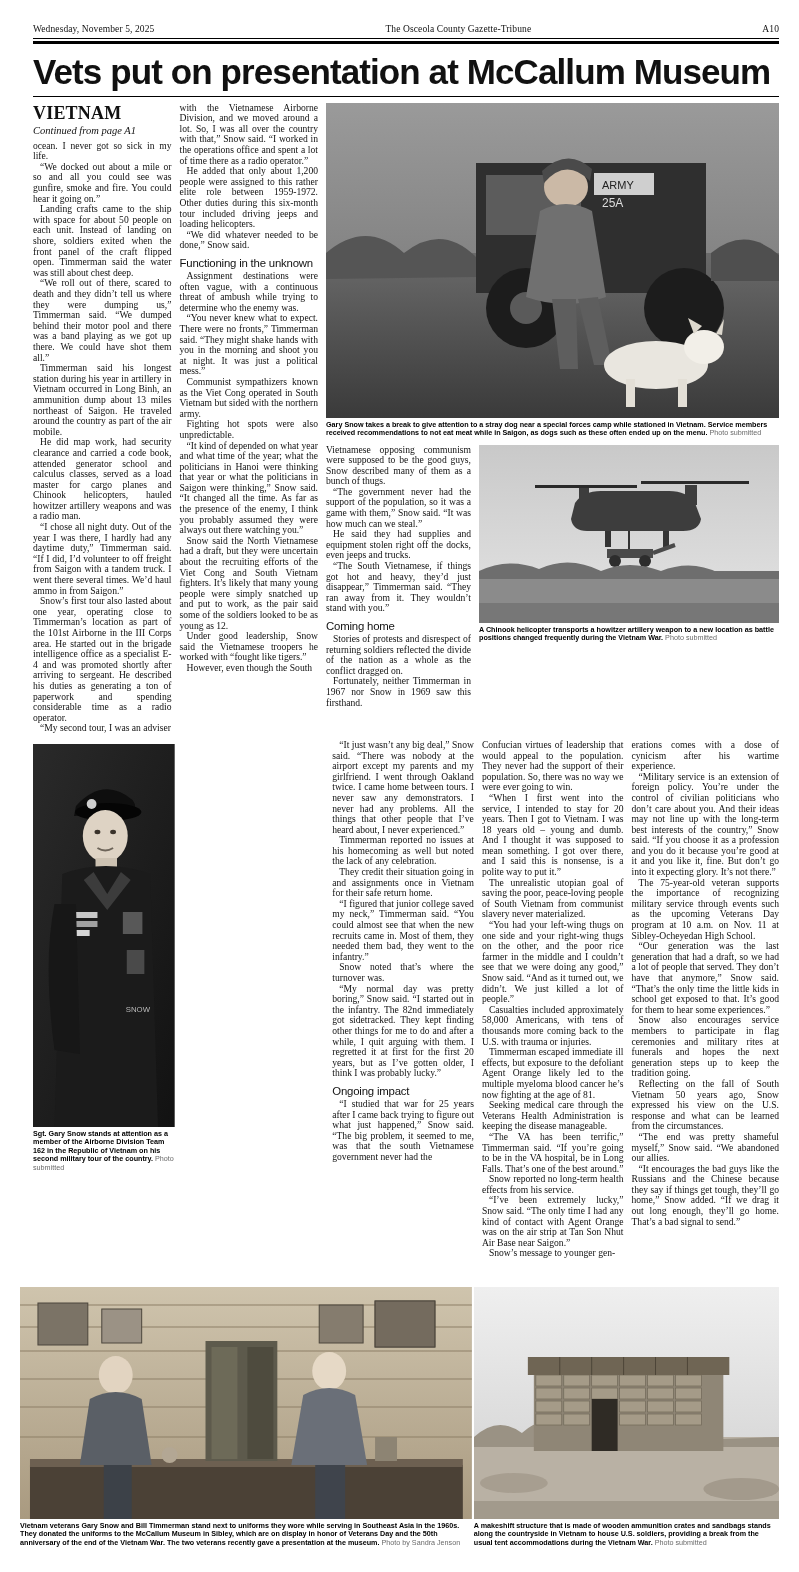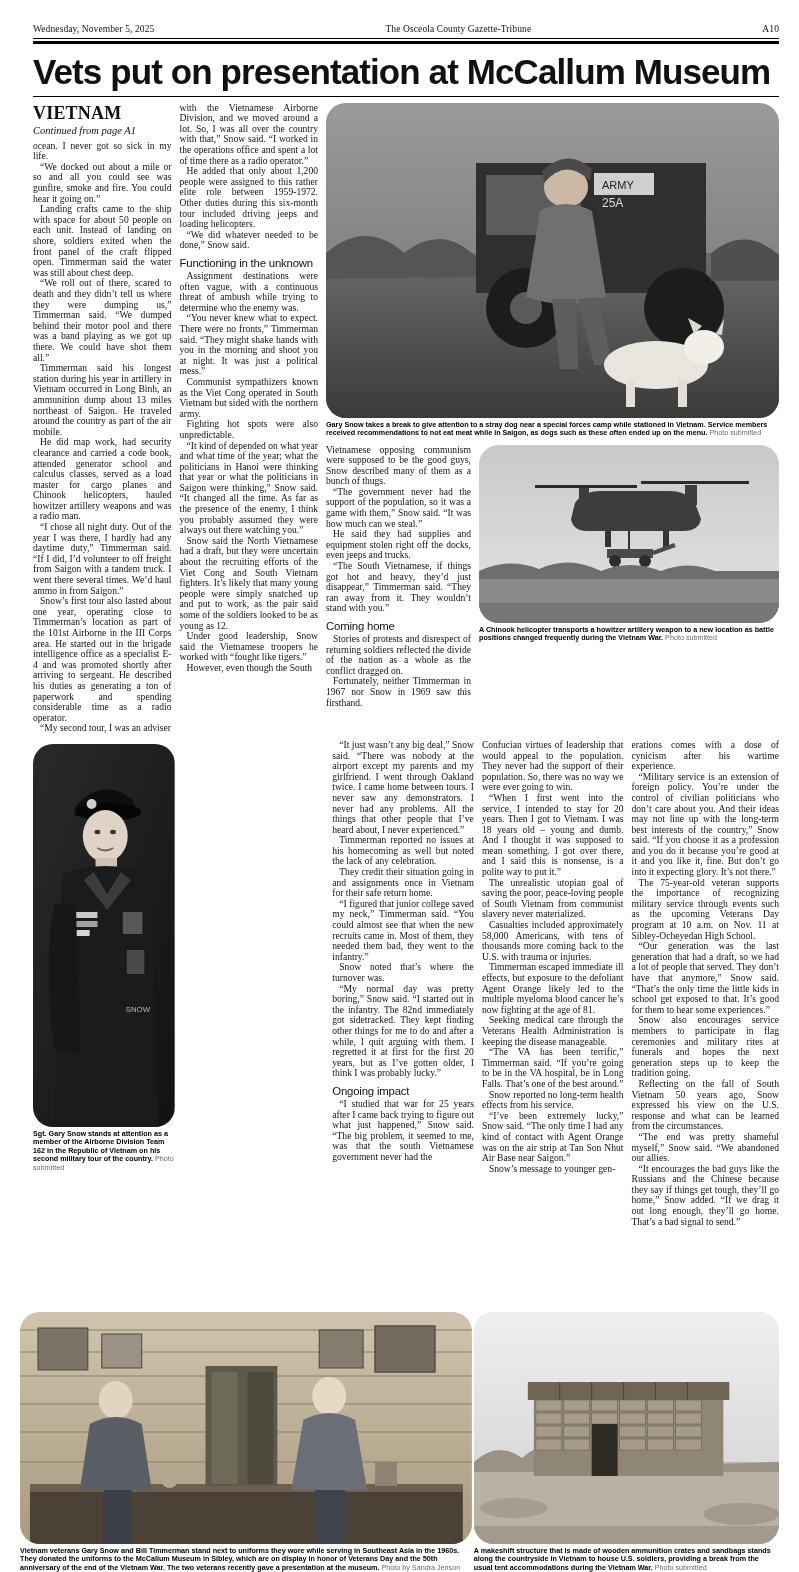--- a/index.html
+++ b/index.html
@@ -53,26 +53,26 @@
   .caption { font-family:"Liberation Sans", sans-serif; font-size:7.2px; line-height:8.4px;
              font-weight:bold; margin-top:3px; color:#000; }
   .caption .credit { font-weight:normal; color:#6a6a6a;text-align:right; }
 
   
   .mid-area { display:flex; gap:8px; margin-top:6px; }
   .c1,.c2,.c3,.c4,.c5 { width:145px; }
   .c5 { width:151px; }
 
   
-  .bottom-area { display:flex; gap:2px; position:absolute; left:20px; right:20px; bottom:0; }
+  .bottom-area { display:flex; gap:2px; position:absolute; left:20px; right:20px; bottom:25px; }
   .bottom-left { width:453px; }
   .bottom-right { width:306px; }
 
   
-  .ph { position:relative;border-radius:20px; }
+  .ph { position:relative; }
   .ph svg { display:block; width:100%; height:100%; }
 </style>
 </head>
 <body>
 
 <div class="page">
 
   <div class="masthead">
     <div class="date">Wednesday, November 5, 2025</div>
     <div class="paper">The Osceola County Gazette-Tribune</div>
@@ -269,20 +269,21 @@
       <p class="body">Snow noted that’s where the turnover was.</p>
       <p class="body">“My normal day was pretty boring,” Snow said. “I started out in the infantry. The 82nd immediately got sidetracked. They kept finding other things for me to do and after a while, I quit arguing with them. I regretted it at first for the first 20 years, but as I’ve gotten older, I think I was probably lucky.”</p>
       <h3 class="subhead">Ongoing impact</h3>
       <p class="body">“I studied that war for 25 years after I came back trying to figure out what just happened,” Snow said. “The big problem, it seemed to me, was that the south Vietnamese government never had the</p>
     </div>
 
     <div class="c4">
       <p class="body noindent">Confucian virtues of leadership that would appeal to the population. They never had the support of their population. So, there was no way we were ever going to win.</p>
       <p class="body">“When I first went into the service, I intended to stay for 20 years. Then I got to Vietnam. I was 18 years old – young and dumb. And I thought it was supposed to mean something. I got over there, and I said this is nonsense, is a polite way to put it.”</p>
       <p class="body">The unrealistic utopian goal of saving the poor, peace-loving people of South Vietnam from communist slavery never materialized.</p>
+      <p class="body">“You had your left-wing thugs on one side and your right-wing thugs on the other, and the poor rice farmer in the middle and I couldn’t see that we were doing any good,” Snow said. “And as it turned out, we didn’t. We just killed a lot of people.”</p>
       <p class="body">Casualties included approximately 58,000 Americans, with tens of thousands more coming back to the U.S. with trauma or injuries.</p>
       <p class="body">Timmerman escaped immediate ill effects, but exposure to the defoliant Agent Orange likely led to the multiple myeloma blood cancer he’s now fighting at the age of 81.</p>
       <p class="body">Seeking medical care through the Veterans Health Administration is keeping the disease manageable.</p>
       <p class="body">“The VA has been terrific,” Timmerman said. “If you’re going to be in the VA hospital, be in Long Falls. That’s one of the best around.”</p>
       <p class="body">Snow reported no long-term health effects from his service.</p>
       <p class="body">“I’ve been extremely lucky,” Snow said. “The only time I had any kind of contact with Agent Orange was on the air strip at Tan Son Nhut Air Base near Saigon.”</p>
       <p class="body">Snow’s message to younger gen-</p>
     </div>
 
     <div class="c5">

